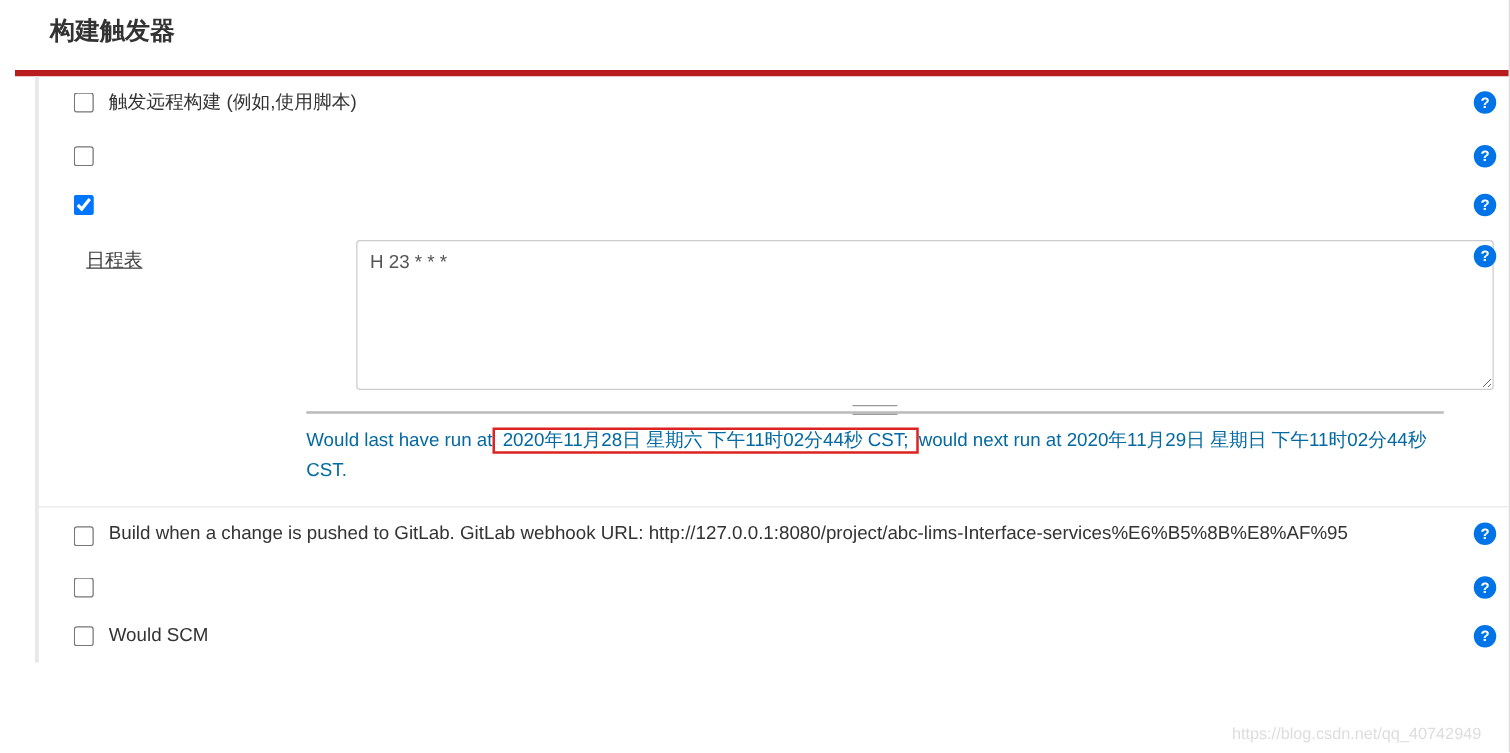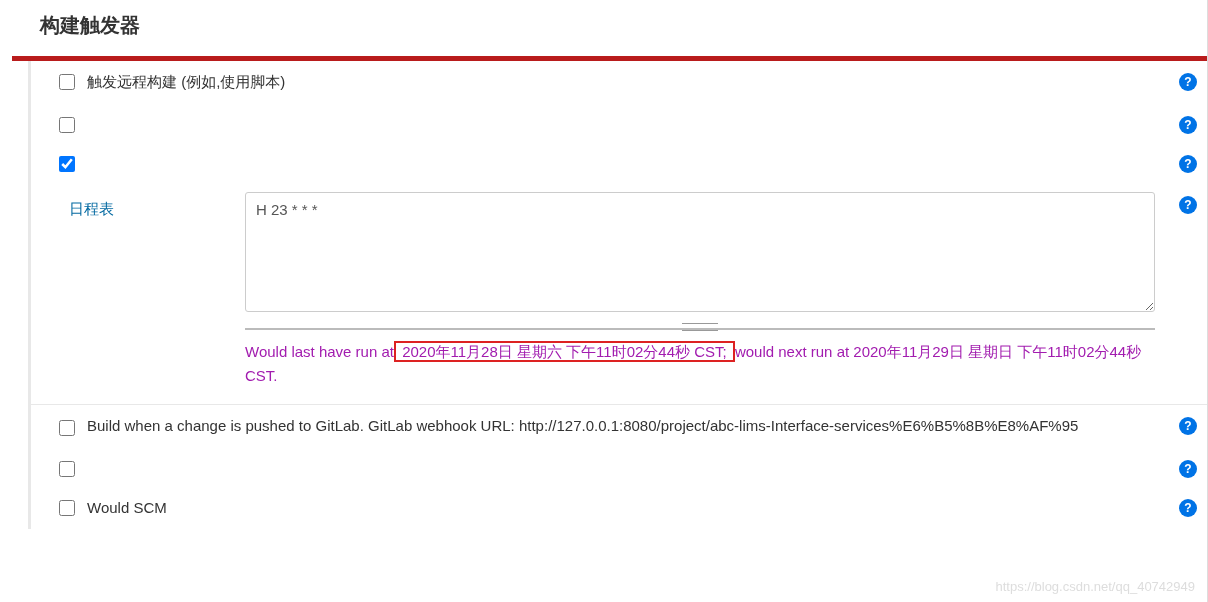--- a/index.html
+++ b/index.html
@@ -73,77 +73,79 @@
       cursor: pointer;
     }
     .schedule-section {
       display: flex;
       padding: 10px 12px 6px 38px;
       position: relative;
     }
     .schedule-label {
       width: 176px;
       flex-shrink: 0;
-      color: #0369a1;
+      color: #404040;
       padding-top: 6px;
+      text-decoration: underline;
     }
     .schedule-right {
       flex: 1;
       padding-right: 40px;
     }
     .schedule-textarea {
       width: 100%;
       height: 120px;
       border: 1px solid #ccc;
       border-radius: 3px;
       padding: 8px 10px;
       font-family: inherit;
       font-size: 15px;
       color: #555;
       resize: both;
       outline: none;
+      margin-left: 40px;
     }
     .resize-bar {
       margin-top: 6px;
       height: 6px;
       border-bottom: 2px solid #bbb;
       position: relative;
     }
     .resize-bar::after {
       content: '';
       position: absolute;
       left: 50%;
       transform: translateX(-50%);
       top: -1px;
       width: 36px;
       height: 6px;
       border-top: 1px solid #999;
       border-bottom: 1px solid #999;
     }
     .schedule-info {
       margin-top: 10px;
-      color: #a21caf;
+      color: #0369a1;
       line-height: 1.6;
       padding-bottom: 10px;
     }
     .highlight-box {
       border: 2px solid #d22;
       padding: 0 2px;
     }
     .schedule-help {
       position: absolute;
       right: 10px;
       top: 14px;
     }
     .group-border {
       border-bottom: 1px solid #e8e8e8;
     }
     .watermark {
       position: absolute;
-      right: 12px;
+      right: 22px;
       bottom: 6px;
       color: #ddd;
       font-size: 13px;
       pointer-events: none;
     }
   </style>
 </head>
 <body>
 
 <div class="page-wrapper">

